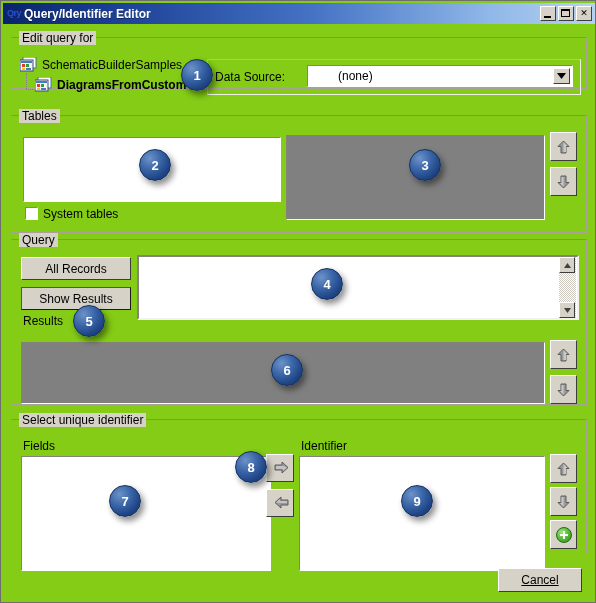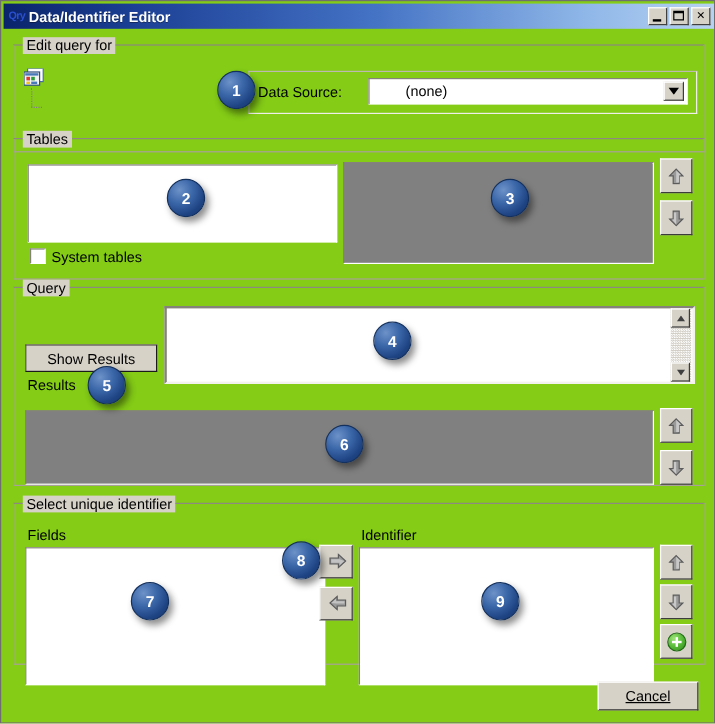--- a/index.html
+++ b/index.html
@@ -269,55 +269,70 @@
 </style>
 </head>
 <body>
 
 <div class="window">
 
   <div class="titlebar">
     <div class="title-icon">
       <span class="qry">Qry</span>
     </div>
-    <div class="title-text">Data/Identifier Editor</div>
+    <div class="title-text">Query/Identifier Editor</div>
     <div class="title-btns">
       <div class="tbtn tbtn-min">
           <span class="bar"></span>
         </div>
       <div class="tbtn tbtn-max">
           <span class="box"></span>
         </div>
       <div class="tbtn tbtn-close">
         <span class="g">✕</span>
       </div>
     </div>
   </div>
 
-  <div class="group" style="left:10px; top:36px; width:576px; height:90px;">
+  <div class="group" style="left:10px; top:36px; width:576px; height:52px;">
     <span class="legend">Edit query for</span>
   </div>
 
   <div class="dotline" style="left:25px; top:72px; height:16px;"></div>
   <div class="dotline-h" style="left:25px; top:88px; width:9px;"></div>
 
   <div class="tree-node" style="left:19px; top:56px;">
     <span class="diag-icon">
       <svg width="17" height="15" viewBox="0 0 17 15">
         <rect x="3" y="0" width="13" height="11" fill="#ffffff" stroke="#4a6fa5"></rect>
         <rect x="0" y="3" width="13" height="11" fill="#f4f4f4" stroke="#2d4f7c"></rect>
         <rect x="1" y="4" width="11" height="2" fill="#4a79b8"></rect>
         <rect x="2" y="7" width="3" height="3" fill="#e03c2e"></rect>
         <rect x="6" y="7" width="3" height="3" fill="#2f9c3a"></rect>
         <rect x="2" y="11" width="3" height="2" fill="#f0c419"></rect>
         <rect x="6" y="11" width="5" height="2" fill="#4a79b8"></rect>
       </svg>
     </span>
-  </div>
-
+    <span class="tree-label">SchematicBuilderSamples</span>
+  </div>
+
+  <div class="tree-node" style="left:34px; top:76px;">
+    <span class="diag-icon">
+      <svg width="17" height="15" viewBox="0 0 17 15">
+        <rect x="3" y="0" width="13" height="11" fill="#ffffff" stroke="#4a6fa5"></rect>
+        <rect x="0" y="3" width="13" height="11" fill="#f4f4f4" stroke="#2d4f7c"></rect>
+        <rect x="1" y="4" width="11" height="2" fill="#4a79b8"></rect>
+        <rect x="2" y="7" width="3" height="3" fill="#e03c2e"></rect>
+        <rect x="6" y="7" width="3" height="3" fill="#2f9c3a"></rect>
+        <rect x="2" y="11" width="3" height="2" fill="#f0c419"></rect>
+        <rect x="6" y="11" width="5" height="2" fill="#4a79b8"></rect>
+      </svg>
+    </span>
+    <span class="tree-label bold">DiagramsFromCustom</span>
+  </div>
 
   <div class="group" style="left:206px; top:58px; width:374px; height:36px; border-color:#bdb9b1 #f0eee9 #f0eee9 #bdb9b1;"></div>
   <span class="label" style="left:214px; top:69px;text-align:right;">Data Source:</span>
   <div class="combo" style="left:306px; top:64px; width:266px; height:22px;">
     <span class="val">(none)</span>
     <span class="cbtn">
       <svg width="9" height="6" viewBox="0 0 9 6">
           <polygon points="0,0 9,0 4.5,6" fill="#000"></polygon>
         </svg>
     </span>
@@ -348,20 +363,23 @@
     </span>
   </div>
 
   <div class="checkbox" style="left:24px; top:206px;"></div>
   <span class="label" style="left:42px; top:206px;">System tables</span>
 
   <div class="group" style="left:10px; top:238px; width:576px; height:166px;">
     <span class="legend">Query</span>
   </div>
 
+  <div class="btn" style="left:20px; top:256px; width:110px; height:23px;">
+    <span>All Records</span>
+  </div>
   <div class="btn focus" style="left:20px; top:286px; width:110px; height:23px;">
     <span>Show Results</span>
   </div>
 
   <div class="sunken2" style="position:absolute; left:136px; top:254px; width:442px; height:65px;"></div>
   <div class="vscroll" style="left:558px; top:256px; width:17px; height:61px;">
     <div class="sb-btn" style="top:0;">
       <svg width="7" height="5" viewBox="0 0 7 5">
           <polygon points="3.5,0 7,5 0,5" fill="#404040"></polygon>
         </svg>

